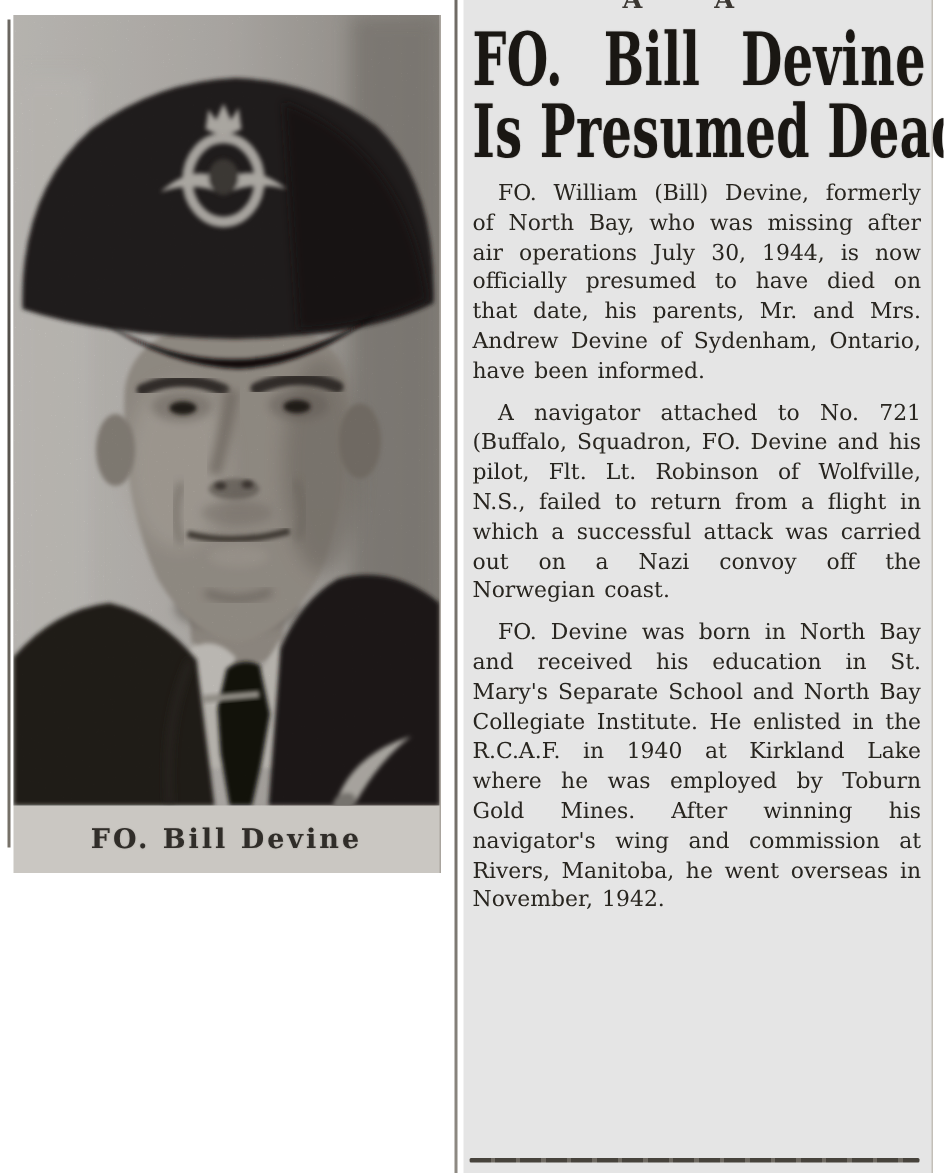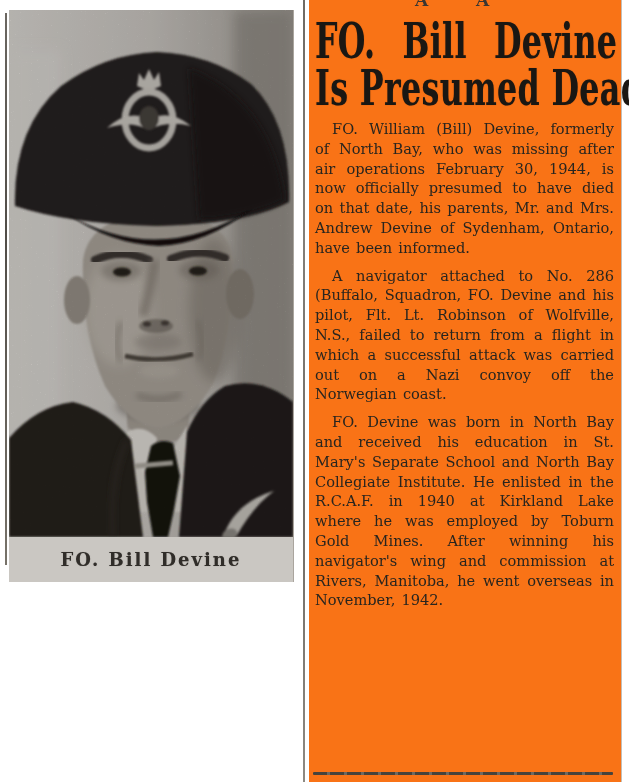--- a/index.html
+++ b/index.html
@@ -31,21 +31,21 @@
   
   .col-rule{
     position:absolute;left:303px;top:0;width:2px;height:782px;
     background:linear-gradient(180deg,#555049 0%,#6e6962 30%,#57524b 65%,#7a756d 100%);
     opacity:.85;
   }
 
   
   .article{
     position:absolute;left:309px;top:0;width:313px;height:782px;
-    background:#f97316;
+    background:#e5e5e5;
     border-right:1px solid #c3bfb8;
     box-sizing:border-box;
     padding:0 7px 0 6px;
     color:#2a2723;
   }
   .top-frag{
     height:11px;overflow:hidden;position:relative;
   }
   .top-frag span{
     display:block;margin-top:-10px;padding-left:100px;
@@ -180,20 +180,20 @@
   <div class="article">
     <div class="top-frag">
       <span>A   A   ”</span>
     </div>
 
     <h1 class="headline">
       <div class="hl">FO. Bill Devine</div>
       <div class="hl">Is Presumed Dead</div>
     </h1>
 
-    <p>FO. William (Bill) Devine, formerly of North Bay, who was missing after air operations February 30, 1944, is now officially presumed to have died on that date, his parents, Mr. and Mrs. Andrew Devine of Sydenham, Ontario, have been informed.</p>
-    <p>A navigator attached to No. 286 (Buffalo, Squadron, FO. Devine and his pilot, Flt. Lt. Robinson of Wolfville, N.S., failed to return from a flight in which a successful attack was carried out on a Nazi convoy off the Norwegian coast.</p>
+    <p>FO. William (Bill) Devine, formerly of North Bay, who was missing after air operations July 30, 1944, is now officially presumed to have died on that date, his parents, Mr. and Mrs. Andrew Devine of Sydenham, Ontario, have been informed.</p>
+    <p>A navigator attached to No. 721 (Buffalo, Squadron, FO. Devine and his pilot, Flt. Lt. Robinson of Wolfville, N.S., failed to return from a flight in which a successful attack was carried out on a Nazi convoy off the Norwegian coast.</p>
     <p>FO. Devine was born in North Bay and received his education in St. Mary's Separate School and North Bay Collegiate Institute. He enlisted in the R.C.A.F. in 1940 at Kirkland Lake where he was employed by Toburn Gold Mines. After winning his navigator's wing and commission at Rivers, Manitoba, he went overseas in November, 1942.</p>
 
     <div class="bottom-rule"></div>
   </div>
 
 </div>
 
 </body></html>

